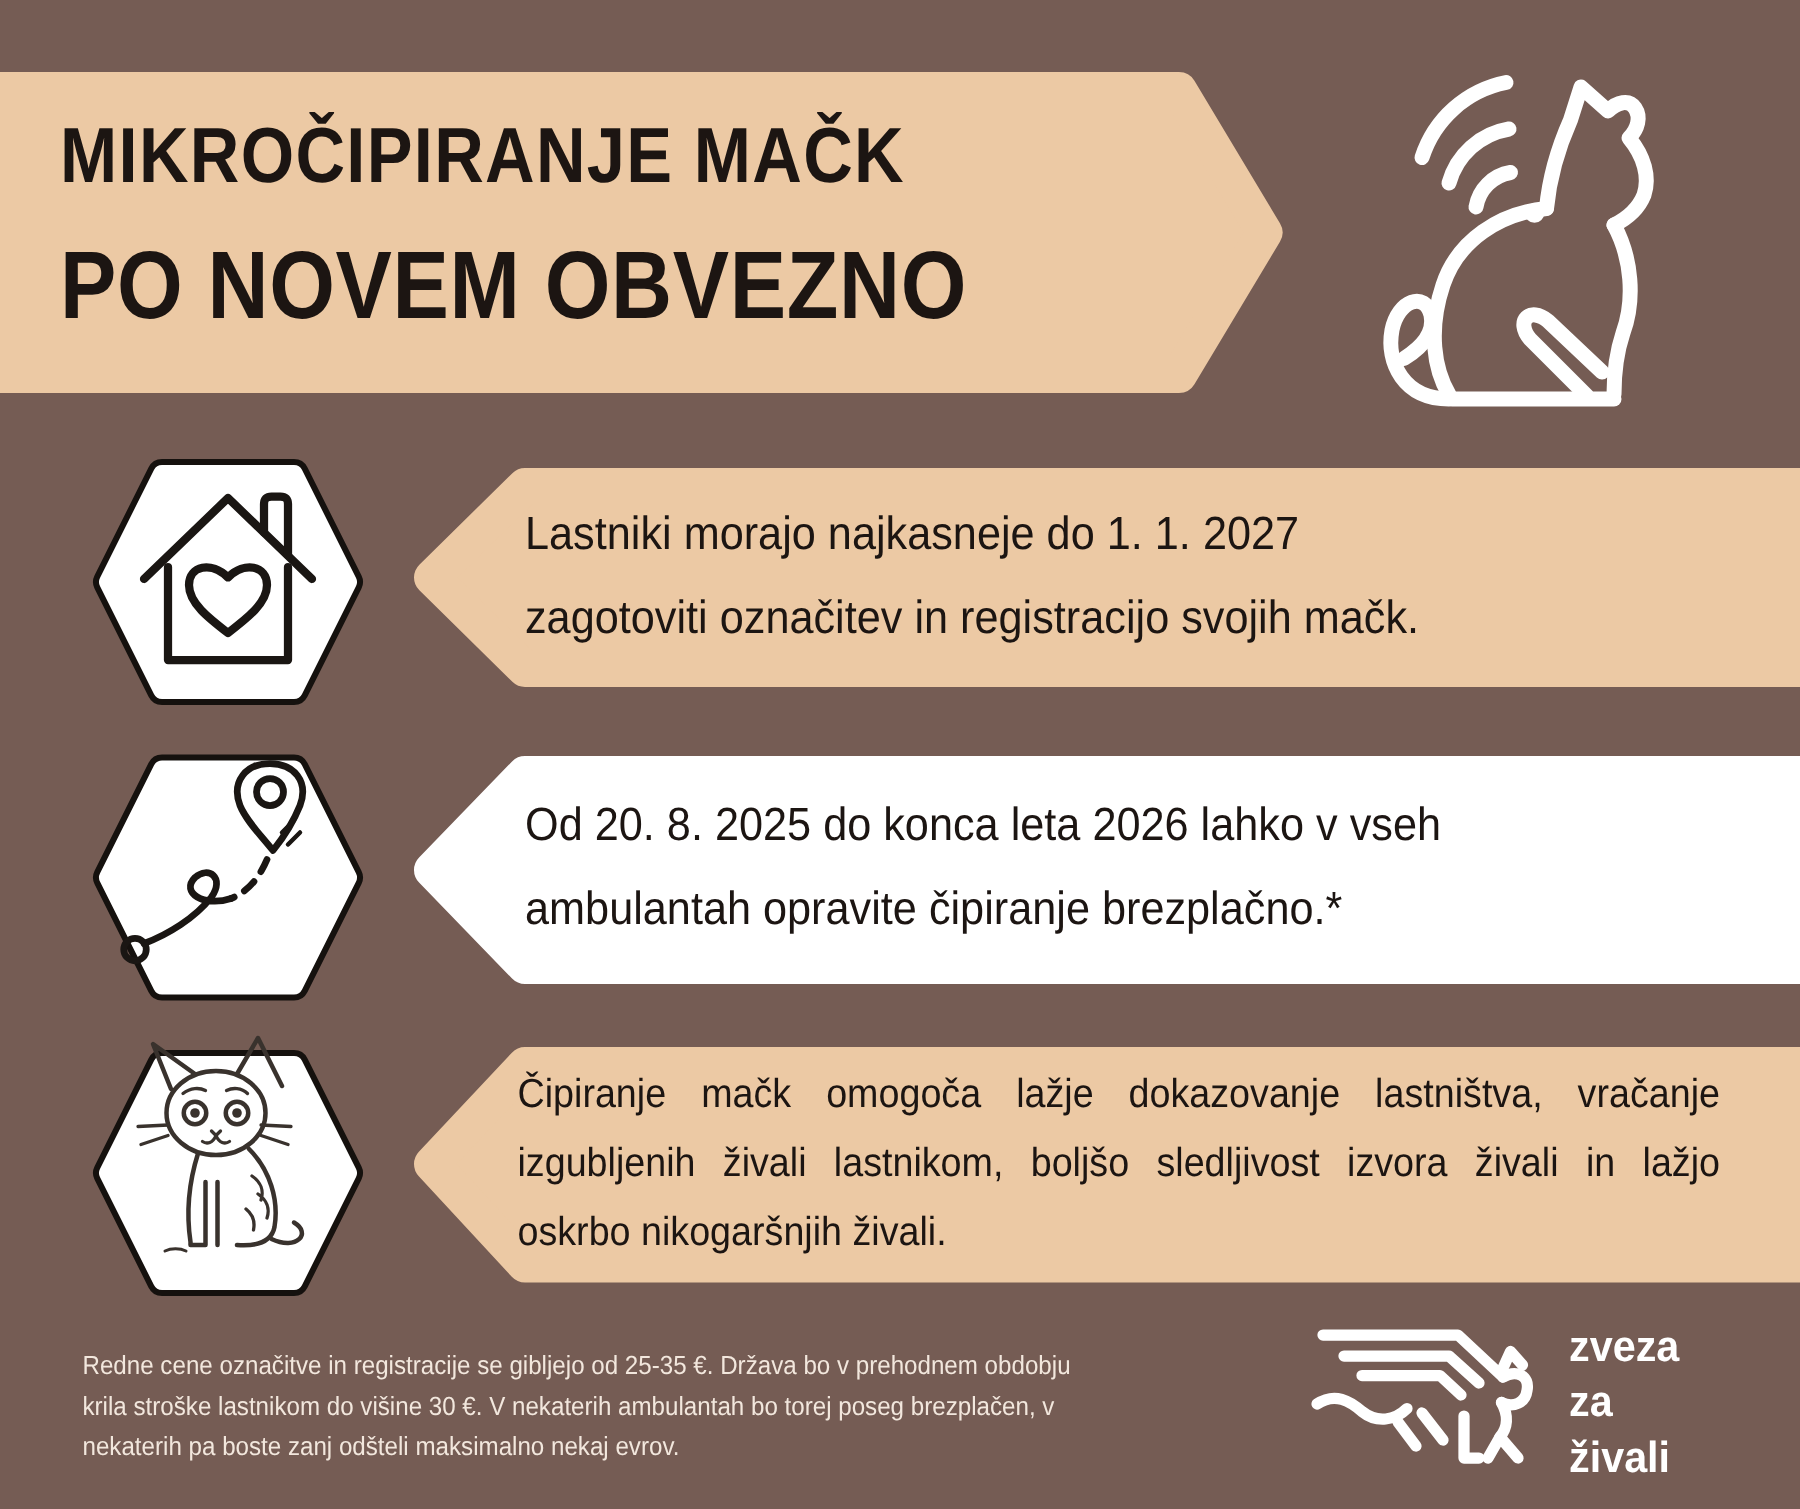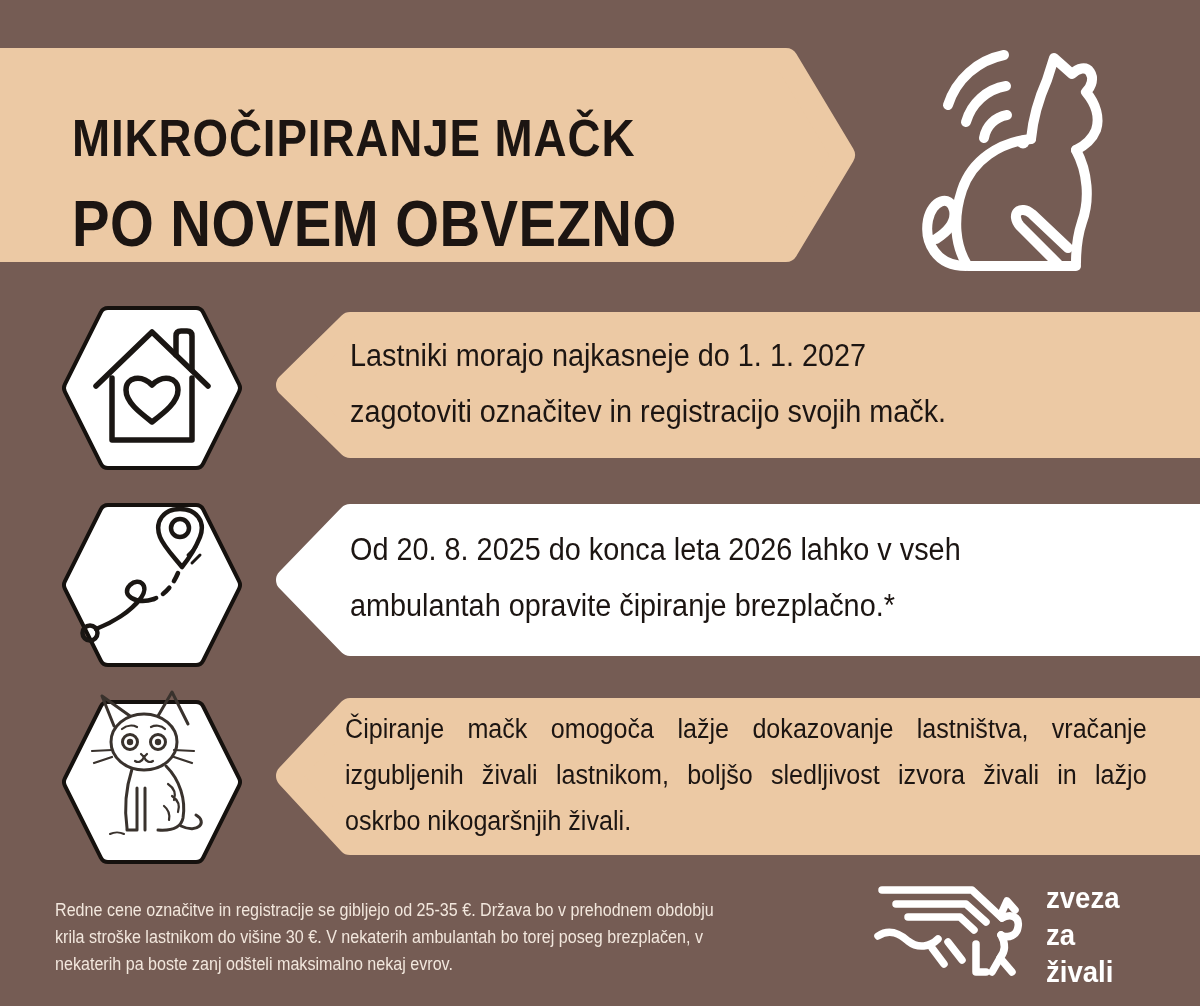--- a/index.html
+++ b/index.html
@@ -7,21 +7,21 @@
     width:1200px;height:1006px;position:relative;overflow:hidden;
     background:#755C54;
     font-family:"Liberation Sans", sans-serif;
   }
   #shape-layer{position:absolute;left:0;top:0;width:1200px;height:1006px;}
   .txt{position:absolute;color:#1C1512;}
   .nowrap{white-space:nowrap;}
   .condense{transform:scaleX(0.93);transform-origin:left top;}
   .condense-title{transform:scaleX(0.88);transform-origin:left top;}
 
-  .title-block{left:72px;top:78px;margin-top:34px;}
+  .title-block{left:40px;top:78px;}
   .title-l1{font-size:52px;font-weight:600;letter-spacing:1px;line-height:1;}
   .title-l2{font-size:64px;font-weight:800;letter-spacing:0.5px;line-height:1;margin-top:28px;}
 
   .row-text{font-size:31px;line-height:56px;font-weight:400;}
   .row-text-1{left:350px;top:328px;}
   .row-text-2{left:350px;top:522px;}
   .row-text-3{left:345px;top:706px;font-size:27px;line-height:46px;width:862px;}
   .row-text-3 .jline{text-align:justify;text-align-last:justify;}
   .row-text-3 .lastline{text-align:left;}
 

